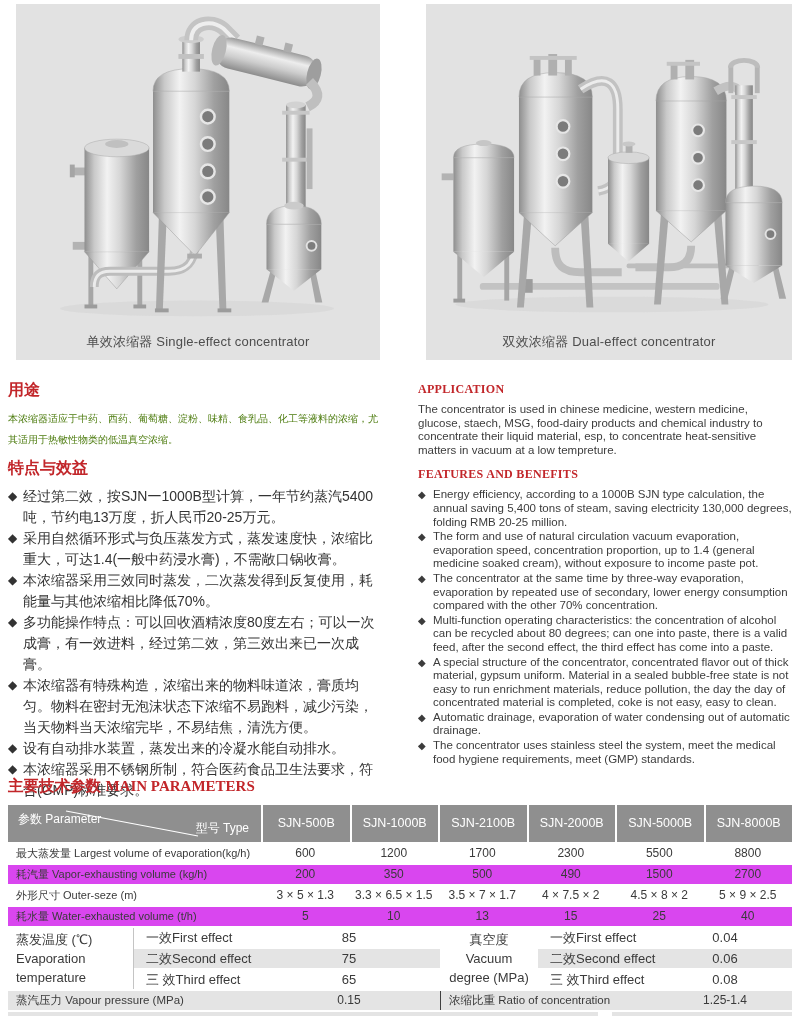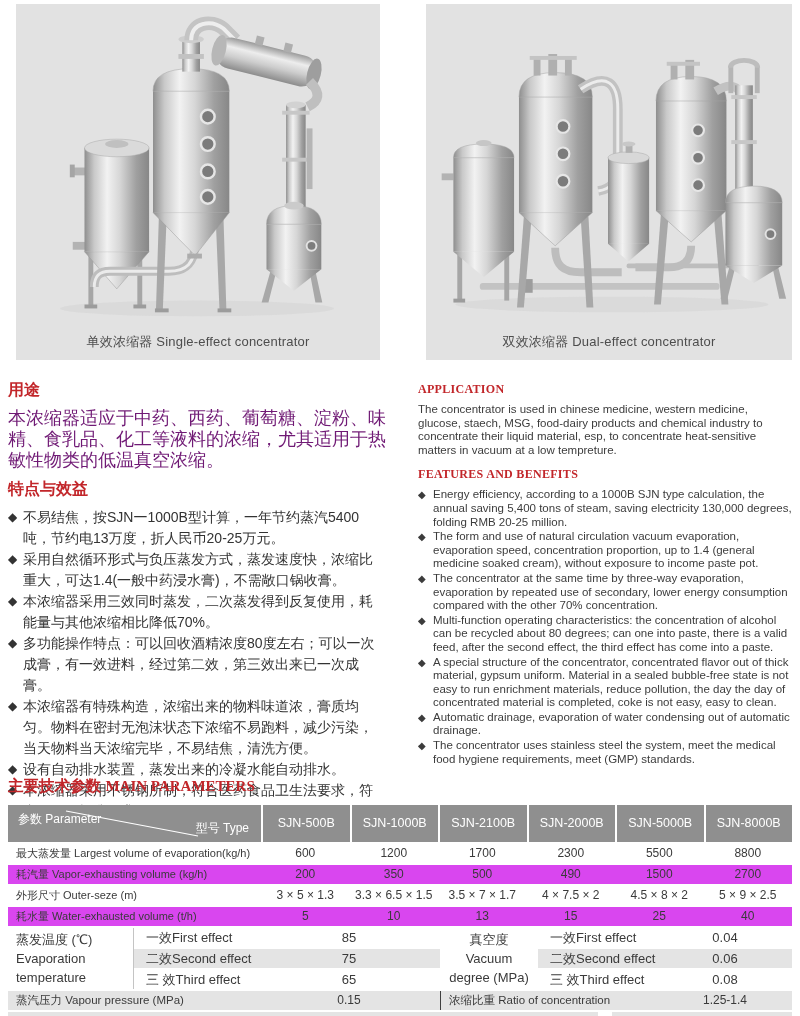--- a/index.html
+++ b/index.html
@@ -15,21 +15,21 @@
   .photo-block.right { width:374px; }
   .photo-art { flex:1 1 auto; }
   .photo-caption { text-align:center; font-size:13px; color:#4d4d4d; padding-bottom:9px; letter-spacing:.2px; }
   
   .text-cols { position:absolute; top:372px; left:8px; width:784px; display:flex; gap:32px; }
   .col-cn { width:378px; }
   .col-en { width:374px; }
   .h-cn { color:#c2262a; font-weight:bold; font-size:16px; margin:8px 0 7px 0; }
   .h-en { color:#c2262a; font-weight:bold; font-size:12px; margin:10px 0 6px 0;
           font-family:"Liberation Serif", serif; letter-spacing:.3px; }
-  .body-cn { font-size:18px; line-height:21px; color:#701a75; }
+  .body-cn { font-size:10px; line-height:21px; color:#4d7c0f; }
   .body-en { font-size:11.5px; line-height:13.6px; color:#3c3c3c; }
   ul.blist { list-style:none; }
   ul.blist li { position:relative; padding-left:15px; }
   ul.blist li .dm { position:absolute; left:0; top:0; }
   .blist-cn li { font-size:14px; line-height:21px; color:#333; }
   .blist-cn li .dm { font-size:12px; }
   .blist-en li { font-size:11.5px; line-height:13.6px; color:#3c3c3c; margin-bottom:1px; }
   .blist-en li .dm { font-size:10px; top:1px; }
   
   .params { position:absolute; top:776px; left:8px; width:784px; }
@@ -226,21 +226,21 @@
     </div>
   </div>
 
   <div class="text-cols">
 
     <div class="col-cn">
       <div class="h-cn">用途</div>
       <div class="body-cn">本浓缩器适应于中药、西药、葡萄糖、淀粉、味精、食乳品、化工等液料的浓缩，尤其适用于热敏性物类的低温真空浓缩。</div>
       <div class="h-cn">特点与效益</div>
       <ul class="blist blist-cn">
-        <li><span class="dm">◆</span><span>不易结焦，按SJN一1000B型计算，一年节约蒸汽5400吨，节约电13万度，折人民币20-25万元。</span></li>
+        <li><span class="dm">◆</span><span>经过第二效，按SJN一1000B型计算，一年节约蒸汽5400吨，节约电13万度，折人民币20-25万元。</span></li>
         <li><span class="dm">◆</span><span>采用自然循环形式与负压蒸发方式，蒸发速度快，浓缩比重大，可达1.4(一般中药浸水膏)，不需敞口锅收膏。</span></li>
         <li><span class="dm">◆</span><span>本浓缩器采用三效同时蒸发，二次蒸发得到反复使用，耗能量与其他浓缩相比降低70%。</span></li>
         <li><span class="dm">◆</span><span>多功能操作特点：可以回收酒精浓度80度左右；可以一次成膏，有一效进料，经过第二效，第三效出来已一次成膏。</span></li>
         <li><span class="dm">◆</span><span>本浓缩器有特殊构造，浓缩出来的物料味道浓，膏质均匀。物料在密封无泡沫状态下浓缩不易跑料，减少污染，当天物料当天浓缩完毕，不易结焦，清洗方便。</span></li>
         <li><span class="dm">◆</span><span>设有自动排水装置，蒸发出来的冷凝水能自动排水。</span></li>
         <li><span class="dm">◆</span><span>本浓缩器采用不锈钢所制，符合医药食品卫生法要求，符合(GMP)标准要求。</span></li>
       </ul>
     </div>
 
     <div class="col-en">

